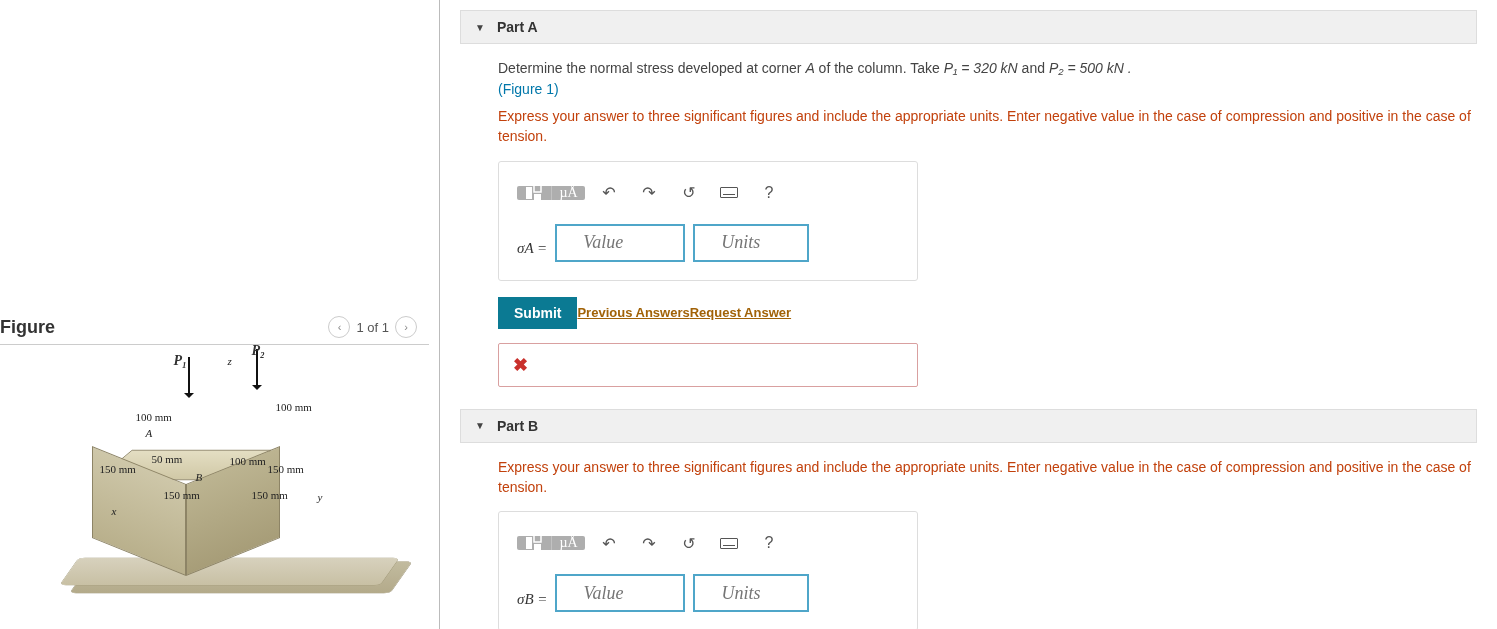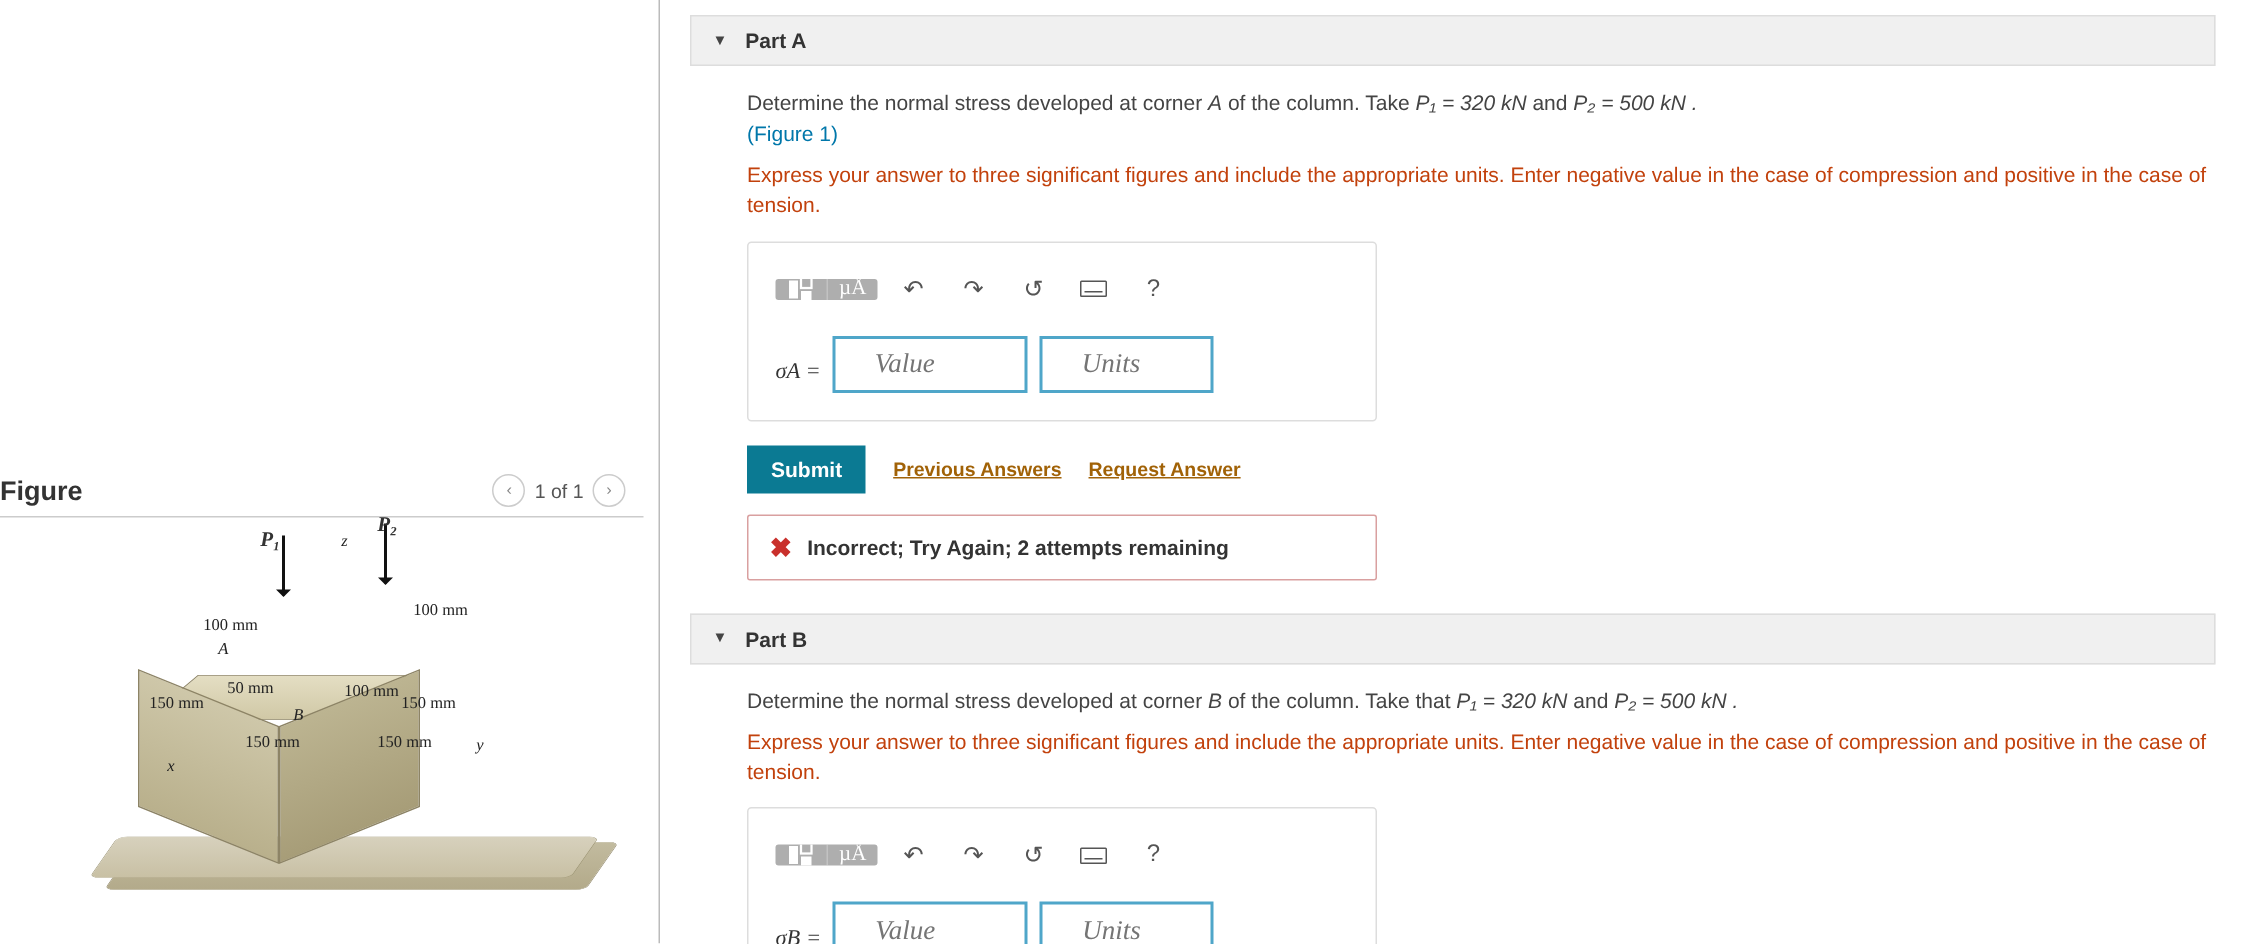--- a/index.html
+++ b/index.html
@@ -32,21 +32,21 @@
   .toolbar { display: flex; gap: 0; margin-bottom: 16px; align-items: center; }
   .tb-group { display: flex; background: #aeaeae; border-radius: 2px; overflow: hidden; }
   .tb-btn { width: 34px; height: 14px; display: flex; align-items: center; justify-content: center; color: #fff; font-size: 14px; cursor: pointer; border-left: 1px solid rgba(255,255,255,0.25); }
   .tb-btn:first-child { border-left: none; }
   .tb-icon-btn { width: 32px; height: 30px; display: flex; align-items: center; justify-content: center; color: #555; cursor: pointer; margin-left: 8px; font-size: 16px; }
   .answer-row { display: flex; align-items: center; gap: 8px; }
   .answer-label { font-style: italic; font-family: 'Times New Roman', serif; font-size: 15px; color: #333; margin-top: 12px; }
   .answer-input { height: 38px; border: 2px solid #4fa6c9; font-style: italic; font-size: 18px; color: #999; padding: 0 26px; font-family: 'Times New Roman', serif; }
   .value-input { width: 130px; }
   .units-input { width: 116px; }
-  .action-row { display: flex; align-items: center; gap: 18px; margin: 16px 0 14px 38px; }
+  .action-row { display: flex; align-items: center; margin: 16px 0 14px 38px; }
   .submit-btn { background: #0b7a93; color: #fff; border: none; padding: 8px 16px; font-weight: 600; font-size: 14px; cursor: pointer; }
   .action-link { color: #a16207; font-weight: 600; text-decoration: underline; cursor: pointer; font-size: 13px; }
   .feedback { margin: 0 0 22px 38px; border: 1px solid #d9a0a0; border-radius: 2px; padding: 10px 14px; width: 420px; display: flex; align-items: center; gap: 10px; font-weight: 700; color: #333; }
   .feedback .x { color: #c9302c; font-size: 18px; font-weight: 900; }
   .keyboard-rect { border: 1px solid #555; width: 18px; height: 11px; border-radius: 1px; position: relative; }
   .keyboard-rect::before { content: ''; position: absolute; inset: 2px; border-bottom: 1px solid #555; }
   svg.mini { width: 18px; height: 18px; }
 </style>
 </head>
 <body>
@@ -132,31 +132,27 @@
     </div>
 
     <div class="action-row">
       <button class="submit-btn">Submit</button>
       <span class="action-link">Previous Answers</span>
       <span class="action-link">Request Answer</span>
     </div>
 
     <div class="feedback">
       <span class="x">✖</span>
-      <span>Incorrect; Try Again; 2 attempts remaining</span>
     </div>
 
     <div class="part-header">
       <span class="caret">▼</span>
       <span>Part B</span>
     </div>
 
-    <div class="prompt">
-      <span>Determine the normal stress developed at corner </span><i>B</i><span> of the column. Take that </span><i>P₁ = 320  kN</i><span> and </span><i>P₂ = 500  kN .</i>
-    </div>
     <div class="instruction">Express your answer to three significant figures and include the appropriate units. Enter negative value in the case of compression and positive in the case of tension.</div>
 
     <div class="answer-box">
       <div class="toolbar">
         <div class="tb-group">
           <div class="tb-btn">
             <svg class="mini" viewBox="0 0 18 18">
                 <rect x="1" y="3" width="6" height="12" fill="#fff"></rect>
                 <rect x="9" y="1" width="7" height="7" fill="none" stroke="#fff" stroke-width="1.5"></rect>
                 <rect x="9" y="10" width="7" height="7" fill="#fff"></rect>

